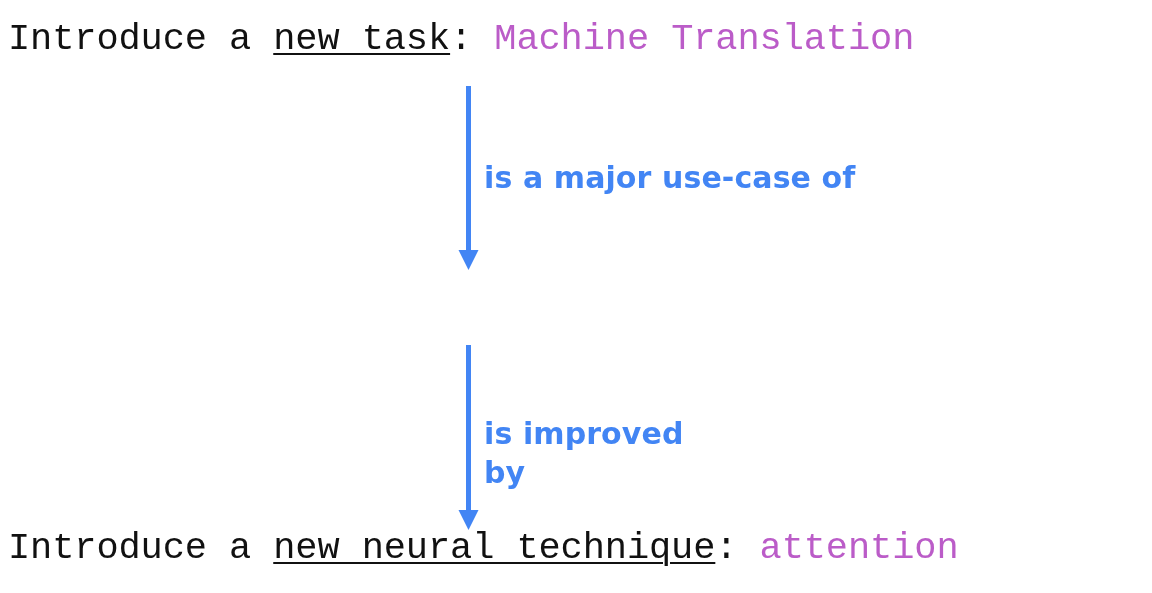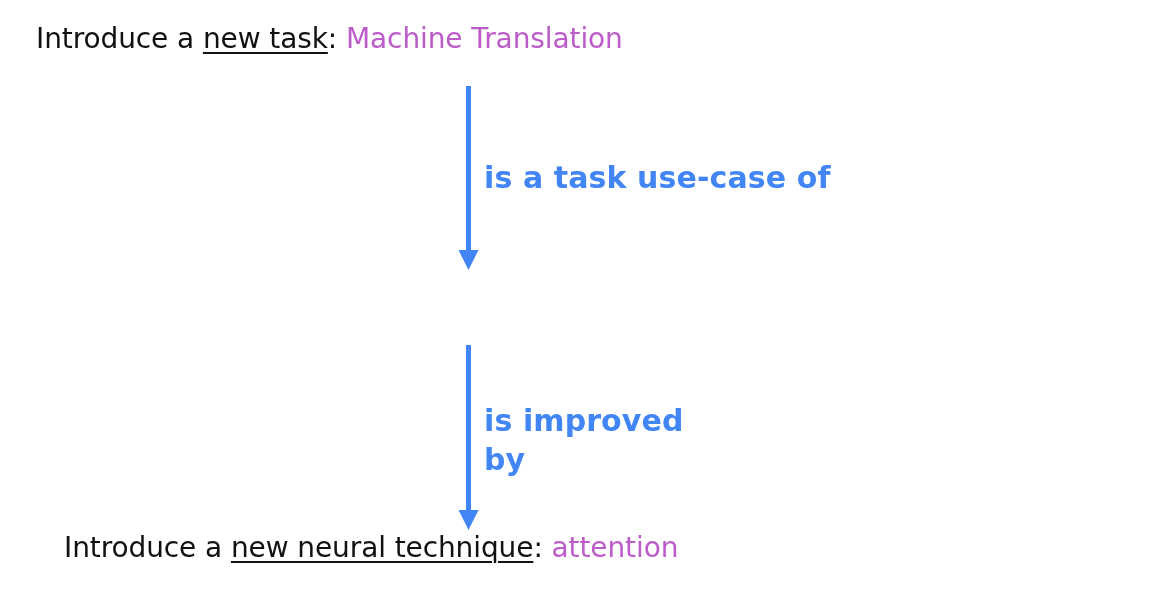--- a/index.html
+++ b/index.html
@@ -20,30 +20,31 @@
     position: absolute;
     left: 0;
     top: 0;
     width: 1152px;
     height: 593px;
   }
 
   
   .statement {
     position: absolute;
-    left: 36px;
+    left: 8px;
     white-space: nowrap;
-    font-size: 28px;
+    font-size: 37px;
     line-height: 42px;
     color: #111111;
     letter-spacing: -0.1px;
+    font-family: Liberation Mono, monospace;
   }
   .statement-1 { top: 18px; }
   .statement-2 { top: 272px; }
-  .statement-3 { top: 527px; margin-left: 28px; }
+  .statement-3 { top: 527px; }
 
   .lead { color: #111111; }
   .emph {
     color: #111111;
     text-decoration: underline;
     text-decoration-thickness: 2px;
     text-underline-offset: 4px;
   }
   .colon { color: #111111; }
   .term {
@@ -65,39 +66,39 @@
     position: absolute;
     left: 484px;
     white-space: pre-line;
     font-size: 30px;
     line-height: 39px;
     font-weight: bold;
     color: #4285f4;
     letter-spacing: 0.1px;
   }
   .arrow-label-1 { top: 158px; }
-  .arrow-label-2 { top: 401px; }
+  .arrow-label-2 { top: 414px; }
 </style>
 </head>
 <body>
 
 <div class="stage">
 
   <div class="statement statement-1">
     <span class="lead">Introduce a </span><span class="emph">new task</span><span class="colon">: </span><span class="term">Machine Translation</span>
   </div>
 
   <div class="arrow arrow-1">
     <svg width="40" height="184" viewBox="0 0 40 184" xmlns="http://www.w3.org/2000/svg" aria-hidden="true">
       <rect x="11" y="0" width="5" height="166" fill="#4285f4"></rect>
       <polygon points="3.5,164 23.5,164 13.5,184" fill="#4285f4"></polygon>
     </svg>
   </div>
 
-  <div class="arrow-label arrow-label-1">is a task use-case of</div>
+  <div class="arrow-label arrow-label-1">is a major use-case of</div>
 
 
   <div class="arrow arrow-2">
     <svg width="40" height="185" viewBox="0 0 40 185" xmlns="http://www.w3.org/2000/svg" aria-hidden="true">
       <rect x="11" y="0" width="5" height="167" fill="#4285f4"></rect>
       <polygon points="3.5,165 23.5,165 13.5,185" fill="#4285f4"></polygon>
     </svg>
   </div>
 
   <div class="arrow-label arrow-label-2">is improved

